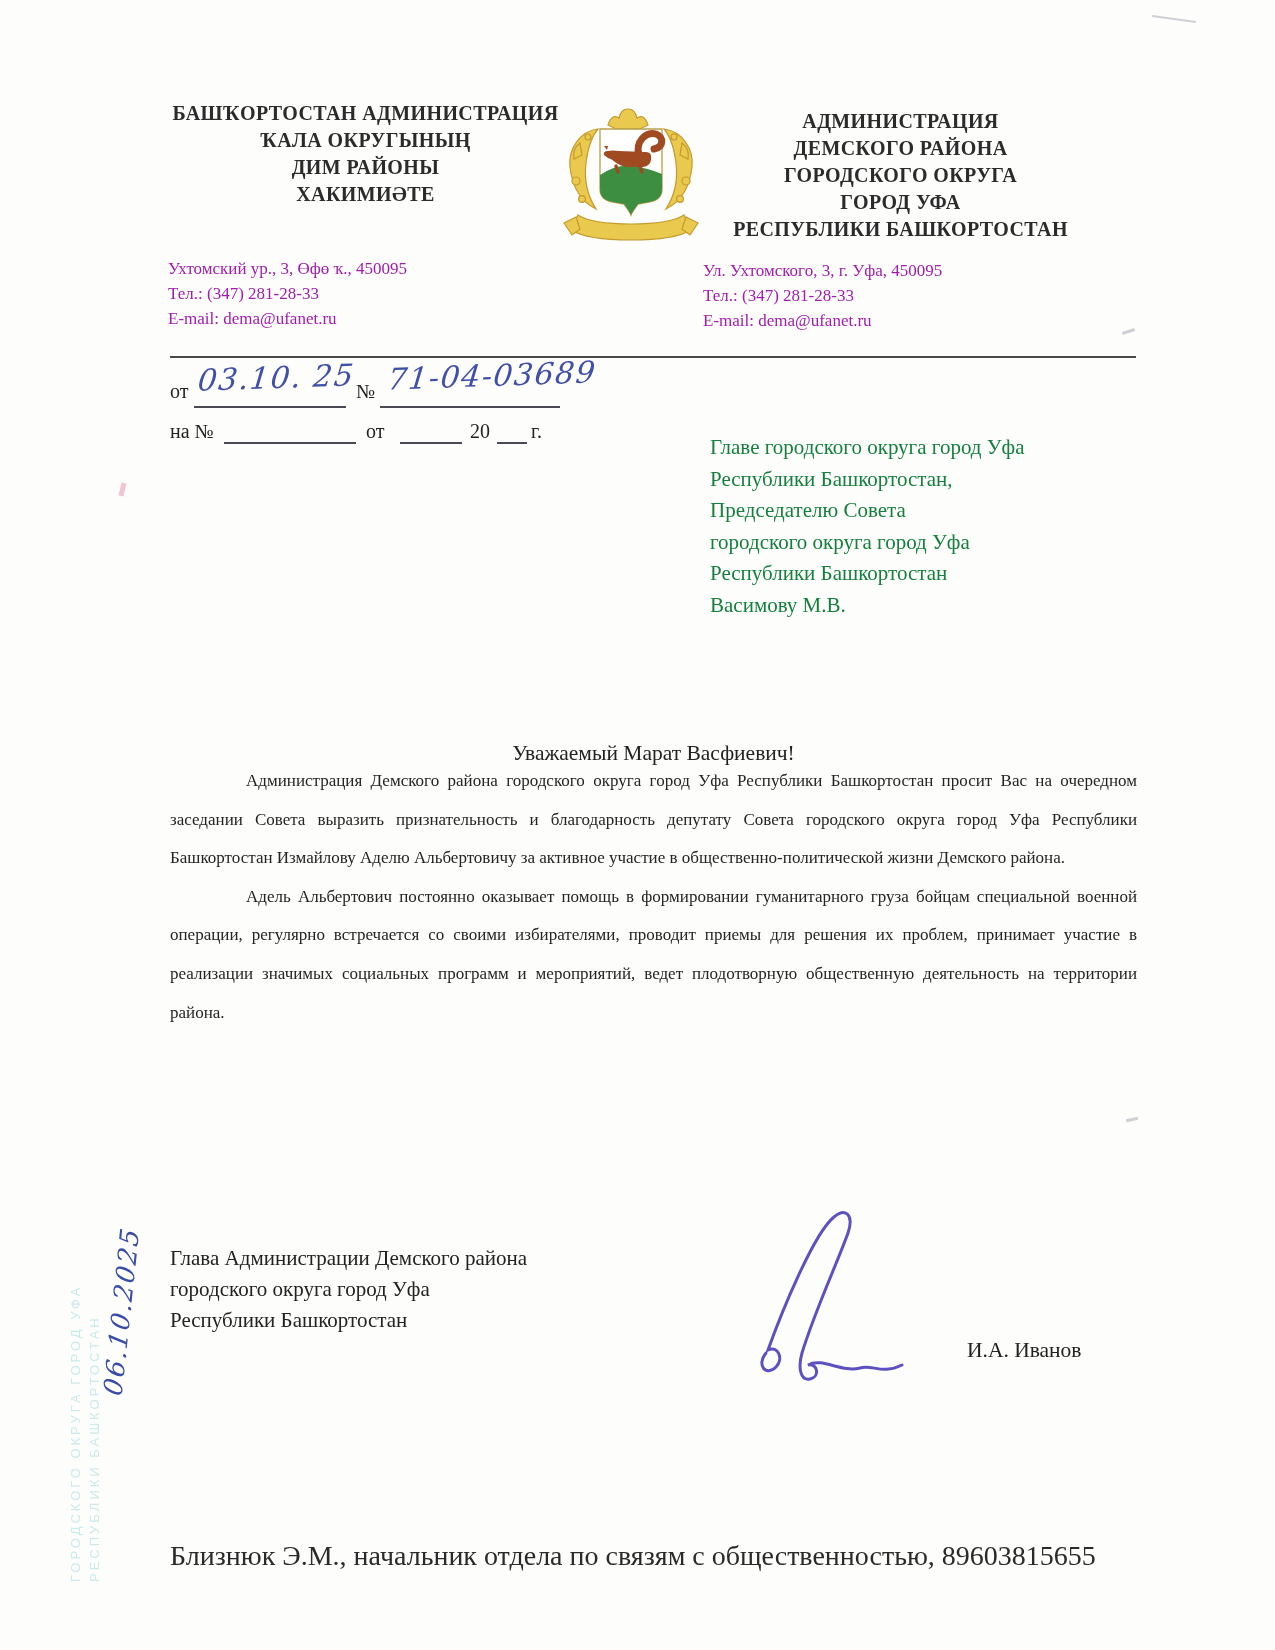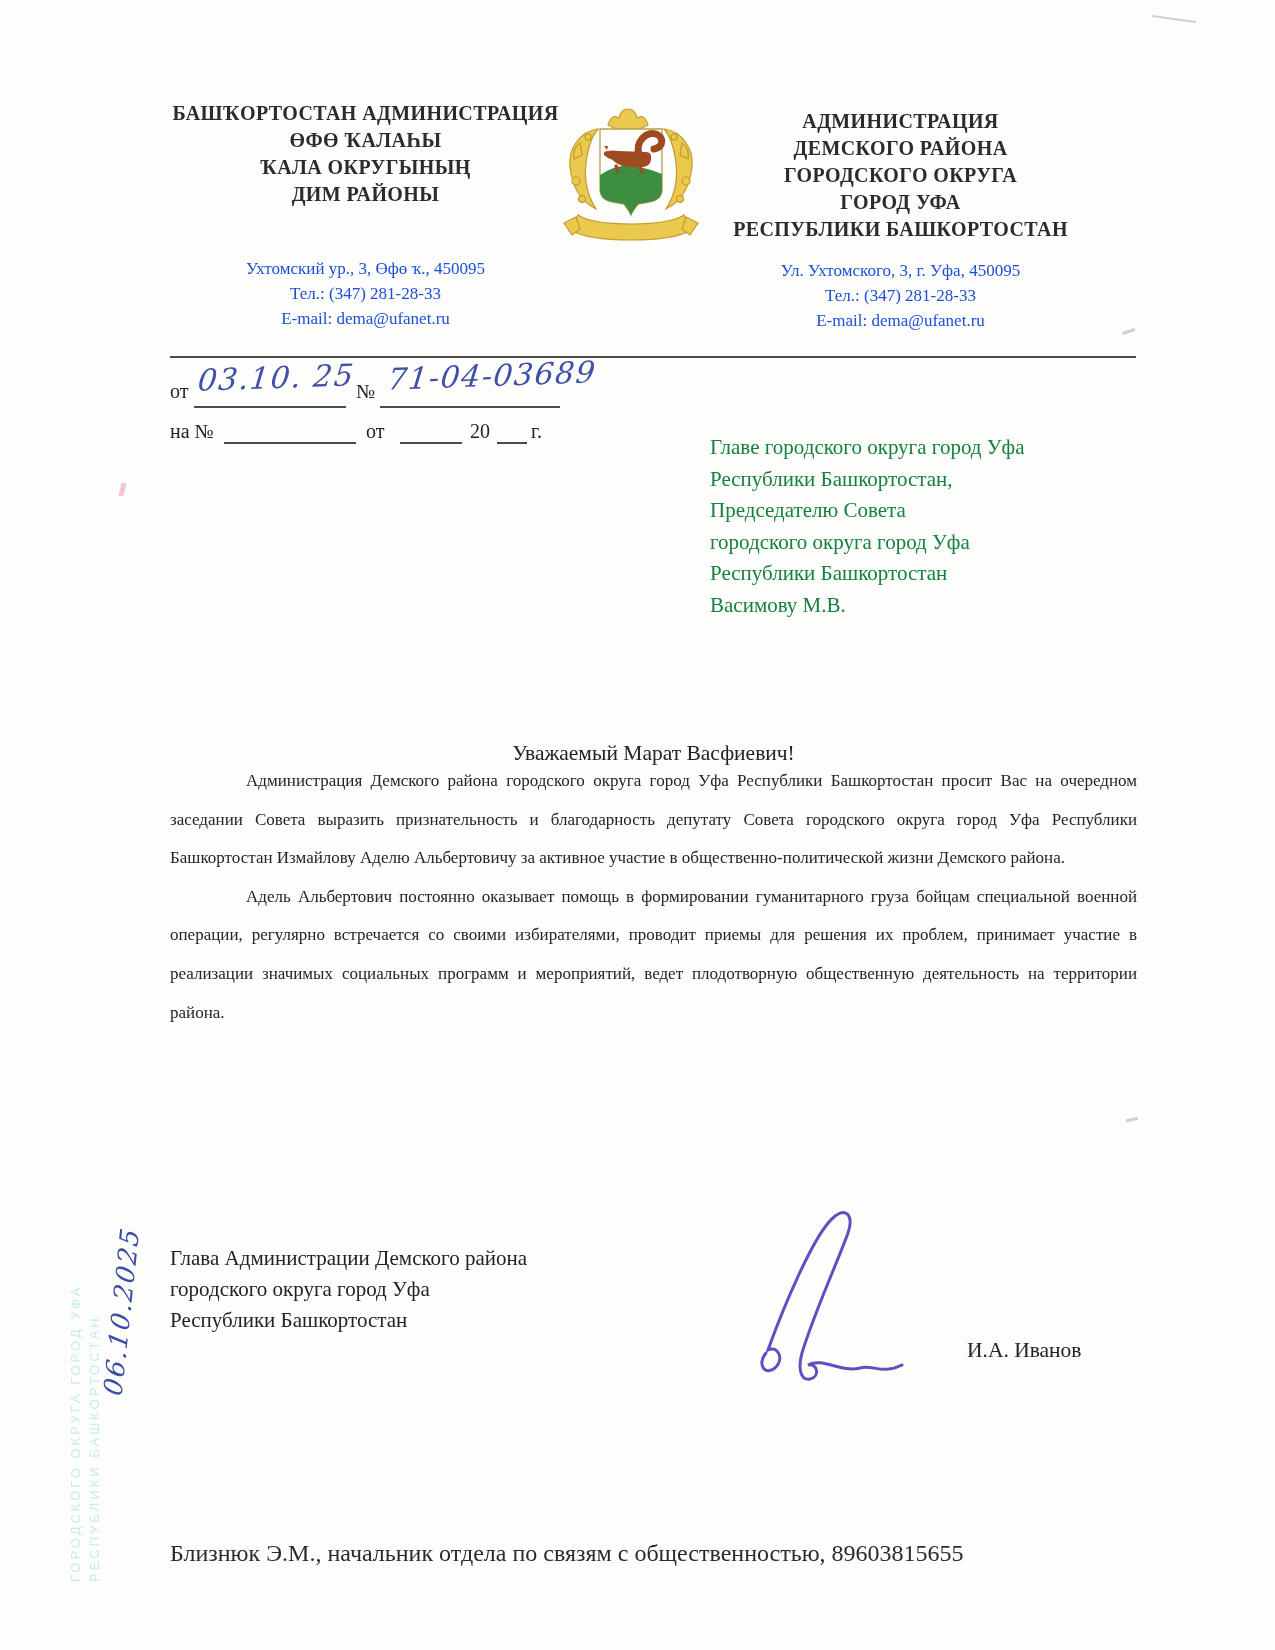--- a/index.html
+++ b/index.html
@@ -4,57 +4,57 @@
 <style>
   html,body{margin:0;padding:0;}
   body{
     width:1275px;height:1650px;position:relative;background:#fdfdfc;overflow:hidden;
     font-family:"Liberation Serif","DejaVu Serif",serif;color:#1e1e1e;
   }
   .abs{position:absolute;}
   
   .org-block{width:395px;text-align:center;font-weight:700;font-size:20px;line-height:27px;color:#2b2b2b;letter-spacing:.4px;}
   .org-block div{white-space:nowrap;}
-  .addr-block{width:395px;text-align:center;font-size:17px;line-height:25px;color:#1d4ed8;}
+  .addr-block{width:395px;font-size:17px;line-height:25px;color:#a21caf;}
   
   .ref-label{font-size:20px;color:#222;}
   .hand{
     font-family:"DejaVu Serif",serif;font-style:italic;color:#4050a8;
     letter-spacing:1.5px;white-space:nowrap;
   }
   .hand-big{font-size:30px;transform:rotate(-2deg) skewX(-8deg);}
   .uline{border-bottom:2px solid #4a4a52;height:0;}
   
   .addressee{width:420px;font-size:21px;line-height:31.5px;color:#15803d;}
   .salutation{width:967px;text-align:center;font-size:21.5px;color:#222;}
   .bodytext{width:967px;font-size:17px;line-height:38.6px;text-align:justify;color:#242424;}
   .bodytext p{margin:0;text-indent:76px;}
   .signblock{font-size:21px;line-height:31px;color:#222;}
-  .execline{font-size:24px;color:#2a2a2a;white-space:nowrap;}
+  .execline{font-size:28px;color:#2a2a2a;white-space:nowrap;}
   
   .vdate{
     font-family:"DejaVu Serif",serif;font-style:italic;font-size:26px;color:#3a4da6;
     letter-spacing:2px;white-space:nowrap;transform:rotate(-84deg) skewX(-6deg);transform-origin:left top;
   }
   .stamp{
     transform:rotate(-90deg);transform-origin:left top;width:262px;
     color:rgba(72,196,190,0.30);font-size:13px;letter-spacing:3px;line-height:19px;
     font-family:"Liberation Sans",sans-serif;white-space:nowrap;filter:blur(0.5px);
   }
   
   .artifact{background:#cfcfd4;}
 </style>
 </head>
 <body>
 
 <div class="abs org-block" style="left:168px;top:100px;">
   <div>БАШҠОРТОСТАН  АДМИНИСТРАЦИЯ</div>
-  <div>ӨФӨ ҠАЛАҺЫ</div>
   <div>ҠАЛА ОКРУГЫНЫҢ</div>
   <div>ДИМ РАЙОНЫ</div>
+  <div>ХАКИМИӘТЕ</div>
 </div>
 
 <svg class="abs" style="left:552px;top:103px;" width="158" height="148" viewBox="0 0 158 148">
 
   <g fill="#e9c94e" stroke="#c69a2c" stroke-width="1.2">
     <path d="M46,26 C28,28 16,46 18,64 C20,82 28,98 44,106 C35,92 32,76 34,60 C36,44 40,33 46,26 Z"></path>
     <path d="M112,26 C130,28 142,46 140,64 C138,82 130,98 114,106 C123,92 126,76 124,60 C122,44 118,33 112,26 Z"></path>
     <path d="M56,22 q4,-12 11,-7 q2,-9 9,-9 q7,0 9,9 q7,-5 11,7 l-8,4 -24,0 z"></path>
     <path d="M28,40 q-8,6 -6,16 l8,-4 z M130,40 q8,6 6,16 l-8,-4 z"></path>
     <path d="M26,112 q14,9 53,9 q39,0 53,-9 l7,15 q-16,10 -60,10 q-44,0 -60,-10 z"></path>

